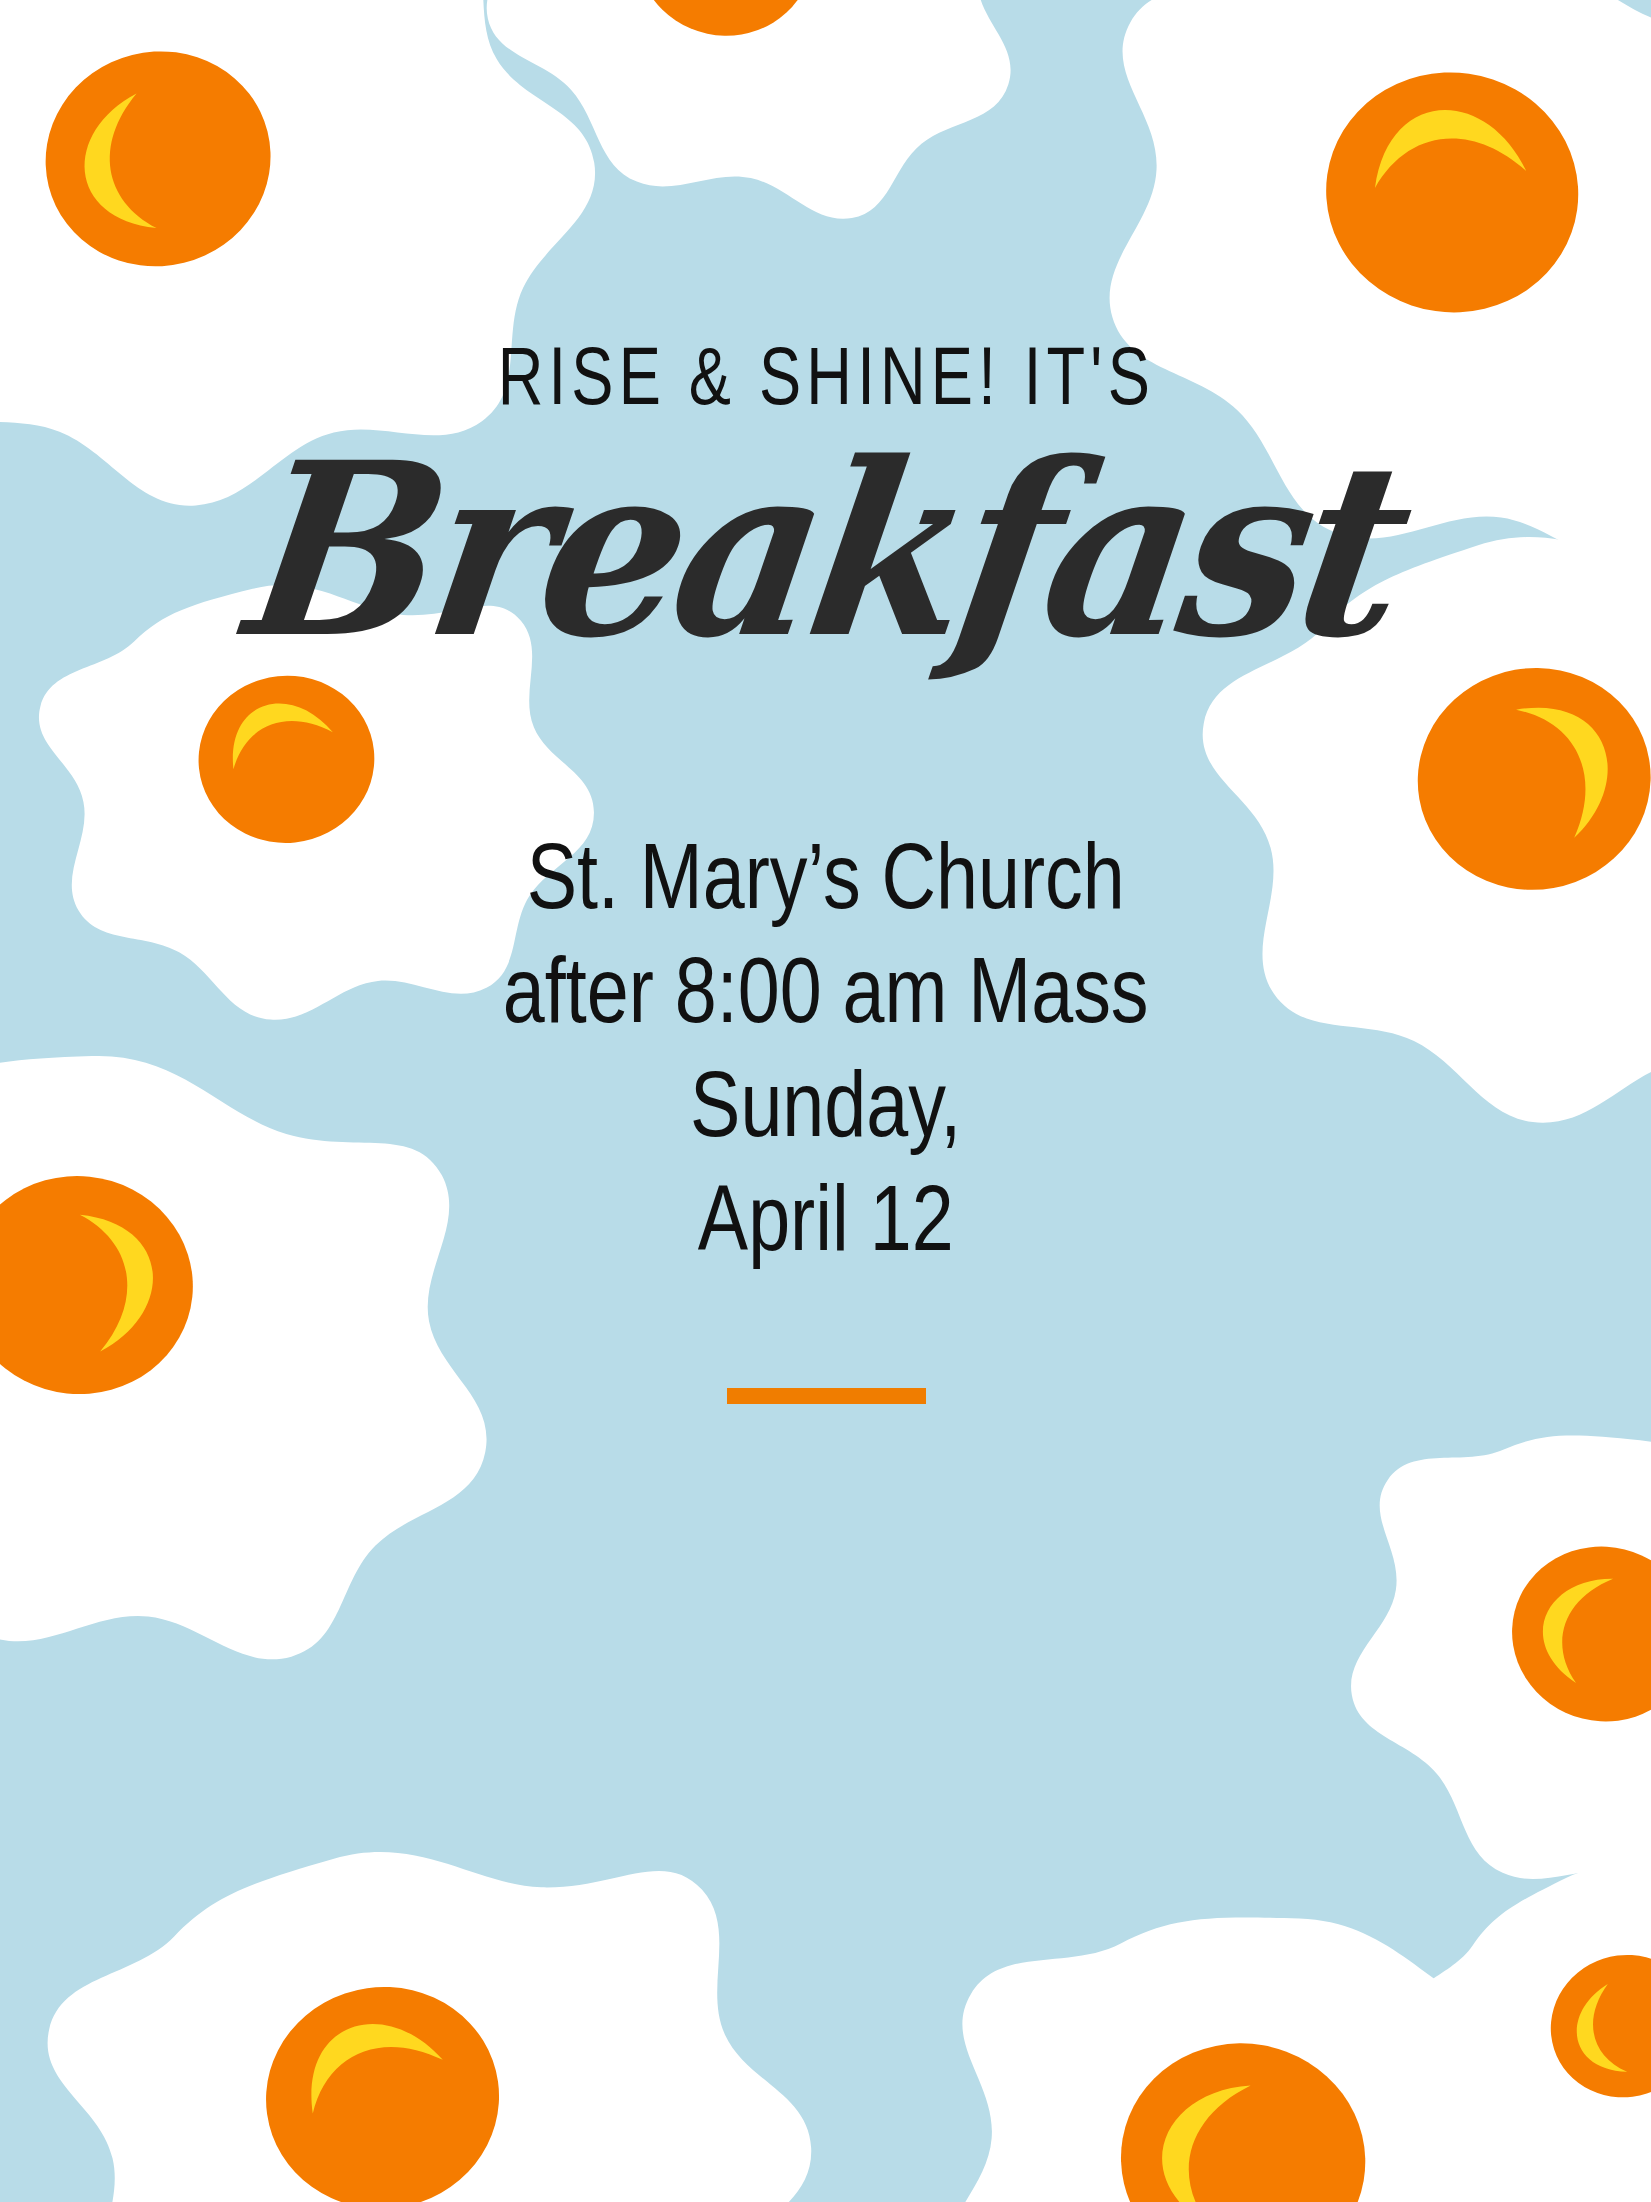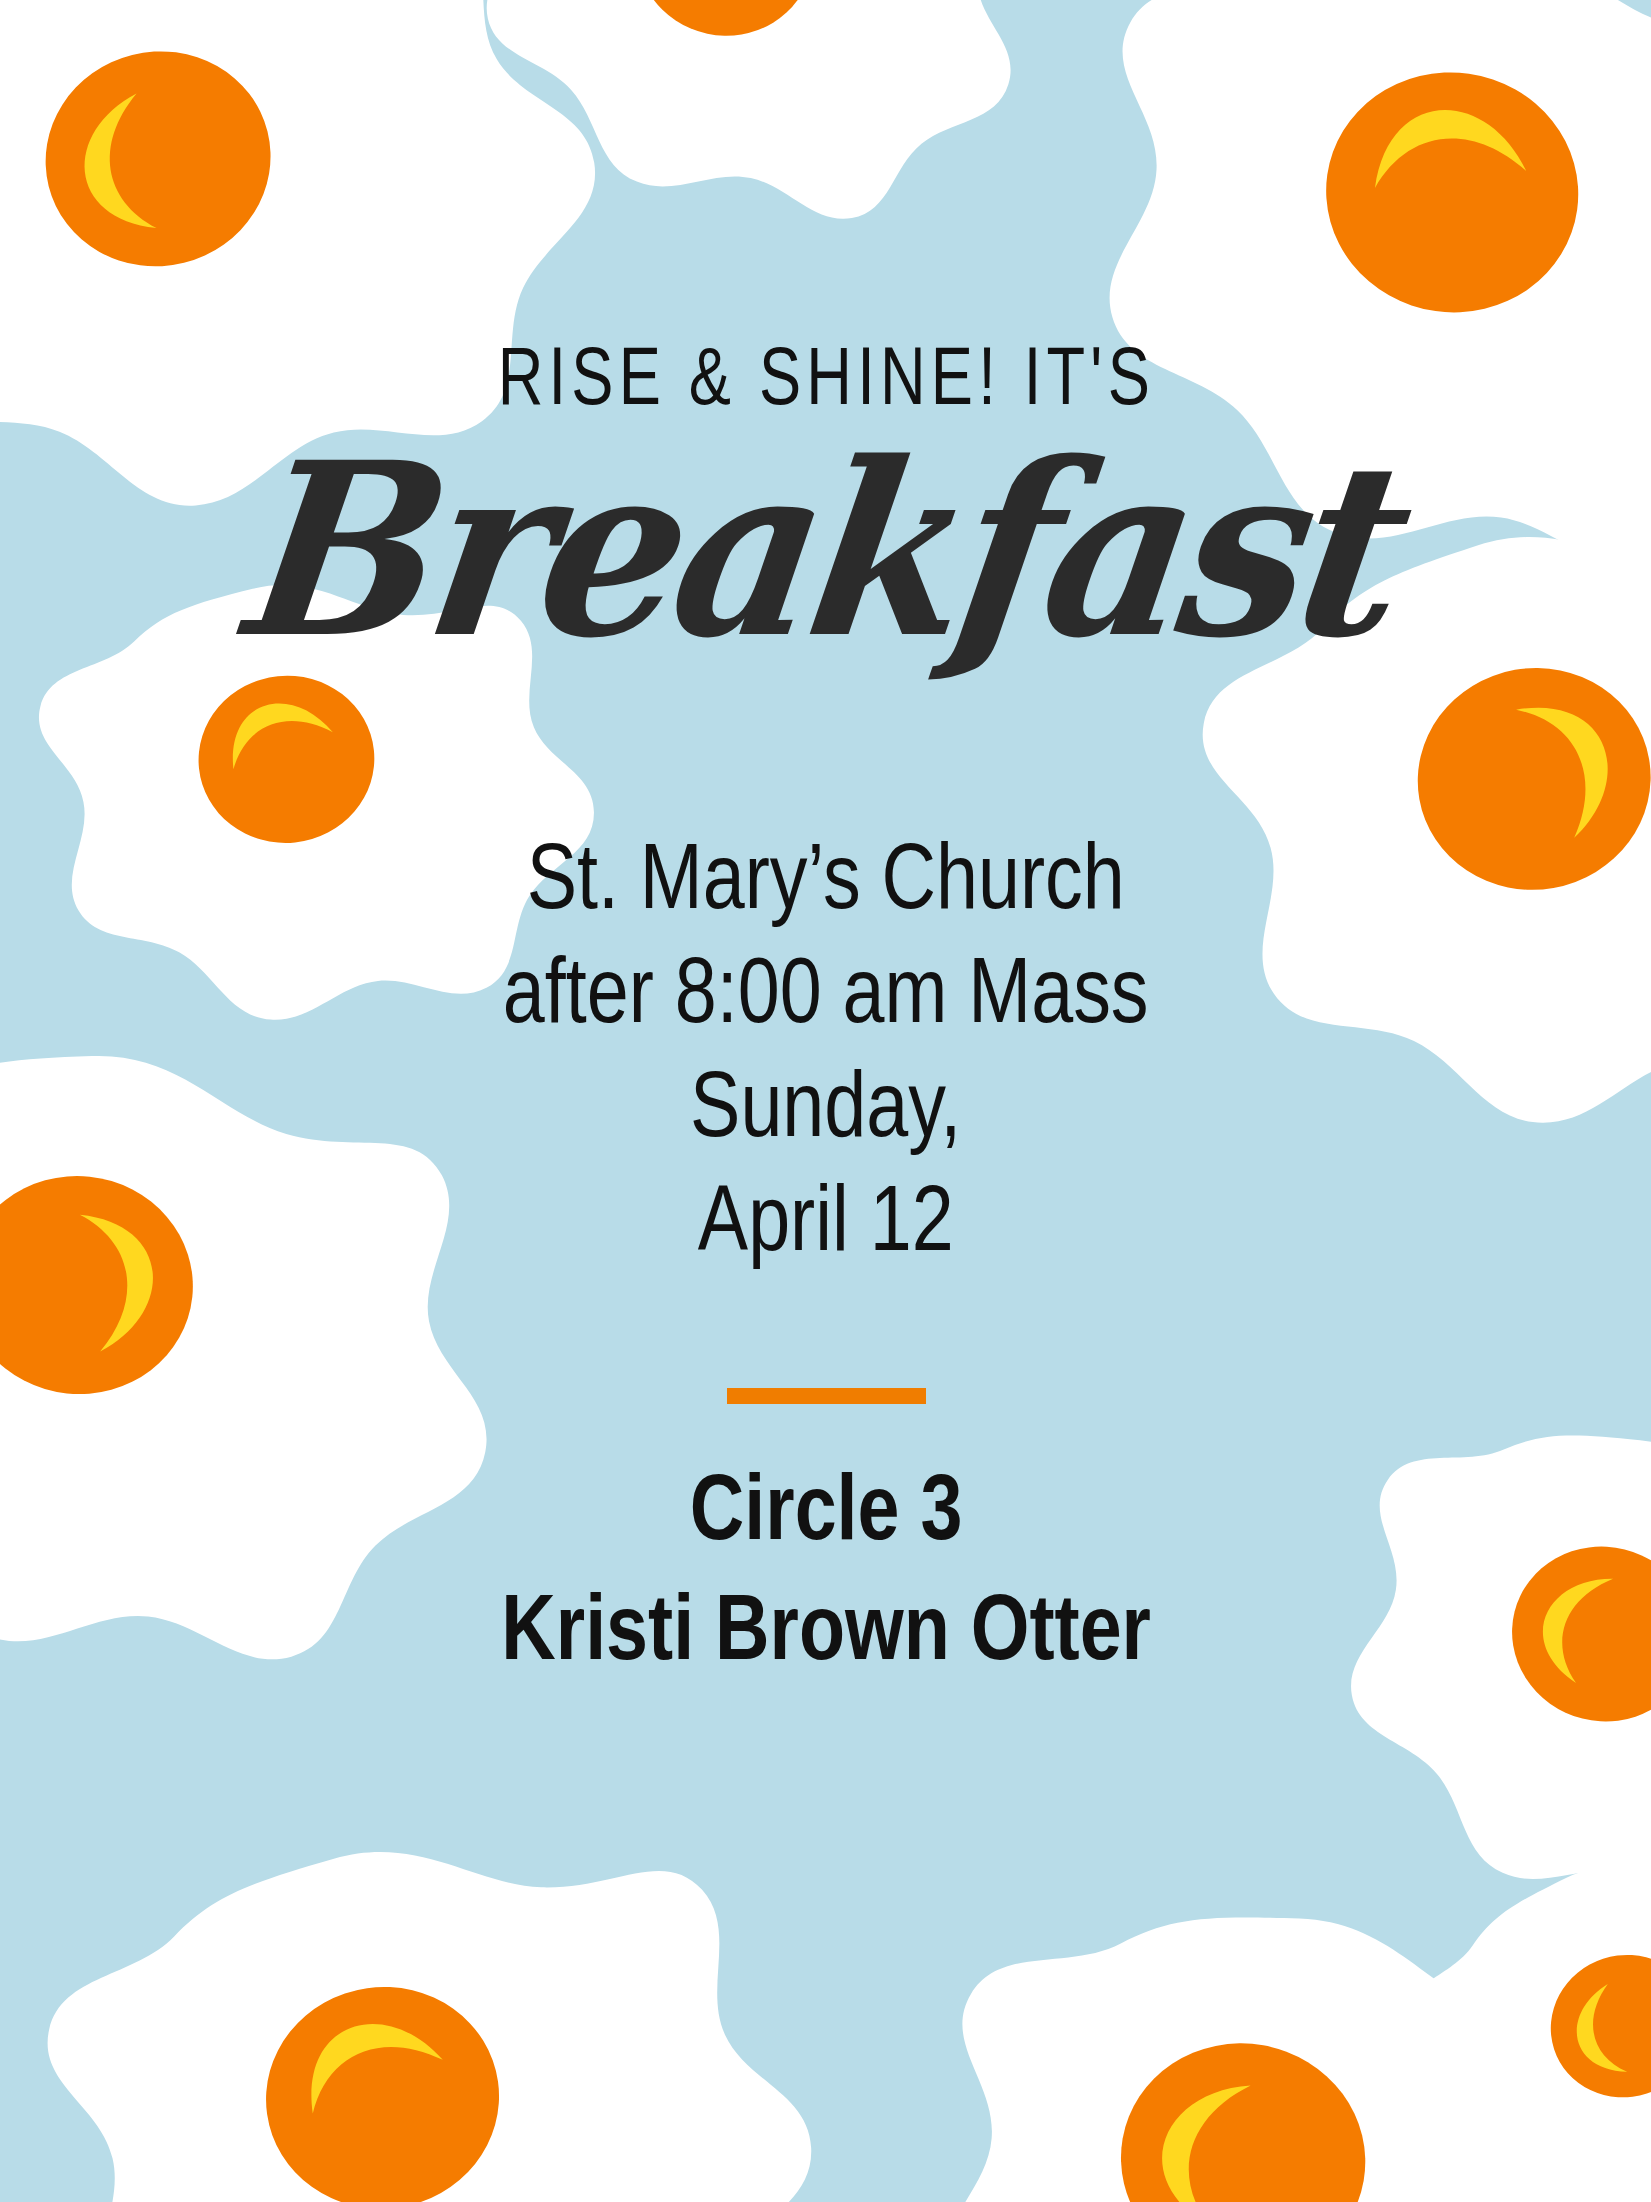--- a/index.html
+++ b/index.html
@@ -185,20 +185,16 @@
 
     <div class="details">
       <div class="line">St. Mary’s Church</div>
       <div class="line">after 8:00 am Mass</div>
       <div class="line">Sunday,</div>
       <div class="line">April 12</div>
     </div>
 
     <div class="divider" style="background: rgb(240, 125, 0); width: 199px; height: 16.3px;"></div>
 
-    <div class="footer">
-      <div class="line">Circle 3</div>
-      <div class="line">Kristi Brown Otter</div>
-    </div>
 
   </div>
 </div>
 
 
 </body></html>

